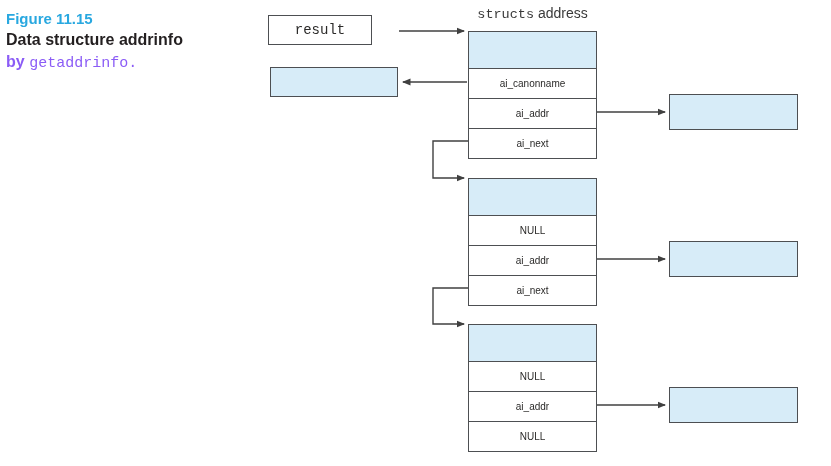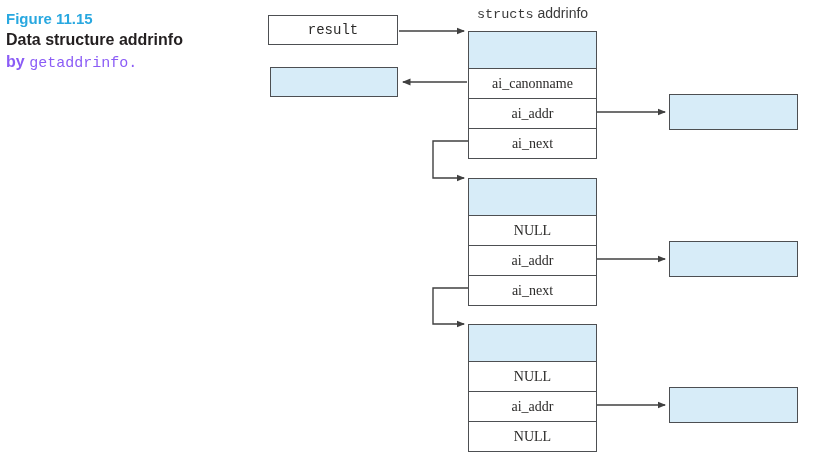--- a/index.html
+++ b/index.html
@@ -87,22 +87,22 @@
     border: 1.5px solid #4d4f52;
     background: #ffffff;
   }
   .struct .cell {
     box-sizing: border-box;
     height: 30px;
     display: flex;
     align-items: center;
     justify-content: center;
     border-top: 1.5px solid #4d4f52;
-    font-family: Liberation Serif, serif;
-    font-size: 14px;
+    font-family: Liberation Sans, sans-serif;
+    font-size: 10px;
     color: #2b2a29;
     background: #ffffff;
   }
   .struct .cell.header {
     height: 36px;
     border-top: none;
     background: #d7ecf8;
   }
 
   svg.overlay {
@@ -118,23 +118,23 @@
 <body>
 
 <div class="canvas">
 
   <div class="caption">
     <div class="fig-label">Figure 11.15</div>
     <div class="cap-line1">Data structure addrinfo</div>
     <div class="cap-line2"><span class="by">by </span><span class="code">getaddrinfo.</span></div>
   </div>
 
-  <div class="diagram-label" id="addrinfo-label"><span class="mono">structs</span><span class="sans"> addrinfo</span></div>
+  <div class="diagram-label" id="addrinfo-label"><span class="mono">structs</span><span class="sans"> address</span></div>
 
-  <div class="box center-text mono" style="left:268px; top:15px; width:130px; height:30px;">result</div>
+  <div class="box center-text mono" style="left:268px; top:15px; width:104px; height:30px;">result</div>
 
   <div class="box blue" style="left:270px; top:67px; width:128px; height:30px;"></div>
 
   <div class="struct" style="top:31px;">
     <div class="cell header"></div>
     <div class="cell">ai_canonname</div>
     <div class="cell">ai_addr</div>
     <div class="cell">ai_next</div>
   </div>
 

